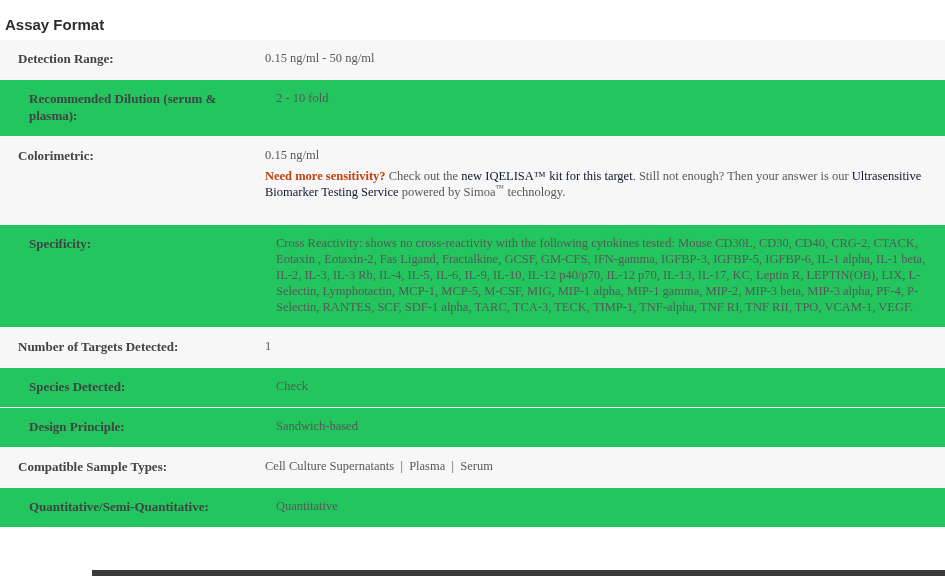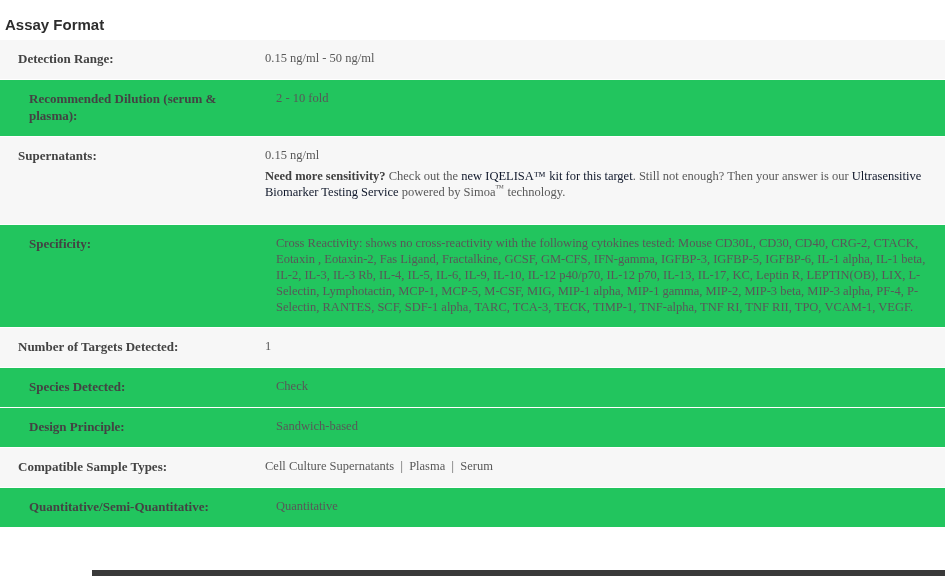--- a/index.html
+++ b/index.html
@@ -38,21 +38,21 @@
   .cell-value {
     flex: 1 1 auto;
     box-sizing: border-box;
     padding: 10px 8px 12px 0;
     font-size: 12.5px;
     line-height: 16px;
     color: #585858;
   }
   .value-line { white-space: pre-wrap; }
   .note { margin-top: 5px; }
-  .note .b { font-weight: bold; color: #404040; }
+  .note .b { font-weight: bold; color: #c2410c; }
   .note .lnk { color: #0f172a; cursor: pointer; text-decoration: none; }
   .note .sup { vertical-align: super; font-size: 9px; line-height: 0; }
   
   .row.r2 .cell-value, .row.r2 .cell-label { padding-bottom: 24px; }
   .bottom-bar {
     position: absolute;
     left: 92px; right: 0; bottom: 0;
     height: 6px;
     background: #3a3a3a;
   }
@@ -72,21 +72,21 @@
   </div>
 
   <div class="row dark r1">
     <div class="cell-label">Recommended Dilution (serum &amp; plasma):</div>
     <div class="cell-value">
       <div class="value-line">2 - 10 fold</div>
     </div>
   </div>
 
   <div class="row light r2">
-    <div class="cell-label">Supernatants:</div>
+    <div class="cell-label">Colorimetric:</div>
     <div class="cell-value">
       <div class="value-line">0.15 ng/ml</div>
     <div class="note"><span class="b">Need more sensitivity?</span><span> Check out the </span><span class="lnk">new IQELISA™ kit for this target</span><span>. Still not enough? Then your answer is our </span><span class="lnk">Ultrasensitive Biomarker Testing Service</span><span> powered by Simoa</span><span class="sup">™</span><span> technology.</span></div>
         </div>
   </div>
 
   <div class="row dark r3">
     <div class="cell-label">Specificity:</div>
     <div class="cell-value">
       <div class="value-line">Cross Reactivity: shows no cross-reactivity with the following cytokines tested: Mouse CD30L, CD30, CD40, CRG-2, CTACK, Eotaxin , Eotaxin-2, Fas Ligand, Fractalkine, GCSF, GM-CFS, IFN-gamma, IGFBP-3, IGFBP-5, IGFBP-6, IL-1 alpha, IL-1 beta, IL-2, IL-3, IL-3 Rb, IL-4, IL-5, IL-6, IL-9, IL-10, IL-12 p40/p70, IL-12 p70, IL-13, IL-17, KC, Leptin R, LEPTIN(OB), LIX, L-Selectin, Lymphotactin, MCP-1, MCP-5, M-CSF, MIG, MIP-1 alpha, MIP-1 gamma, MIP-2, MIP-3 beta, MIP-3 alpha, PF-4, P-Selectin, RANTES, SCF, SDF-1 alpha, TARC, TCA-3, TECK, TIMP-1, TNF-alpha, TNF RI, TNF RII, TPO, VCAM-1, VEGF.</div>

